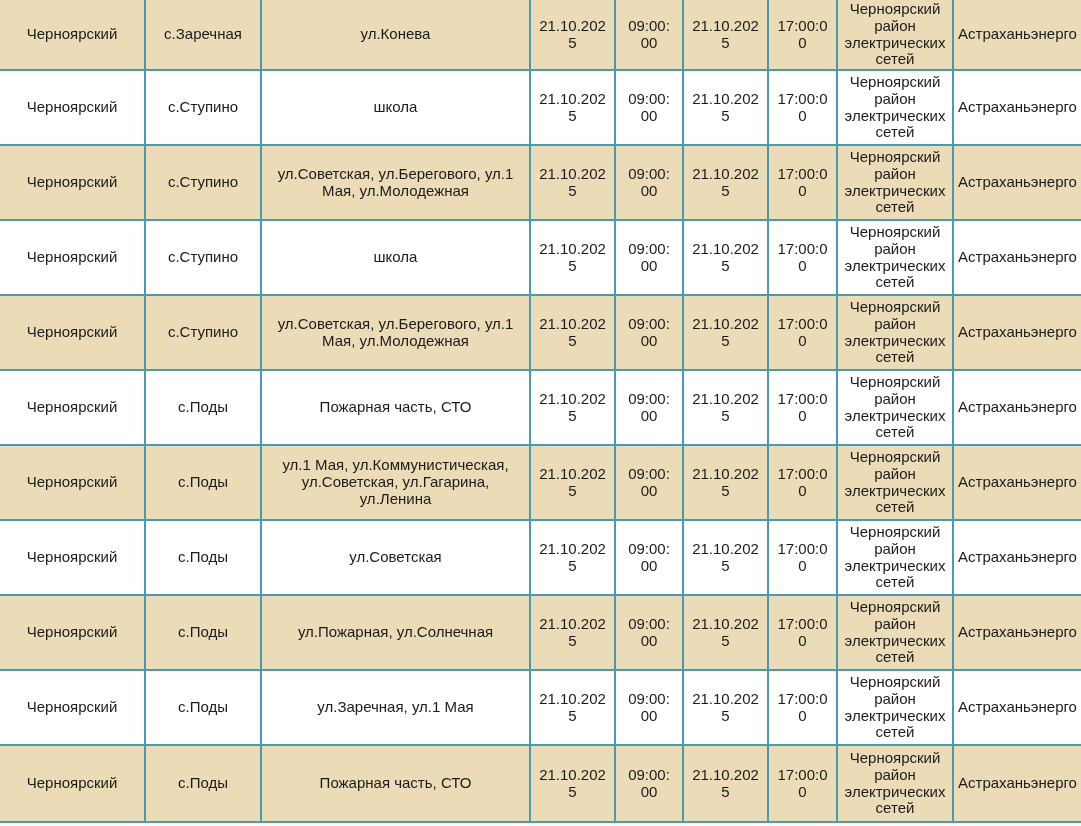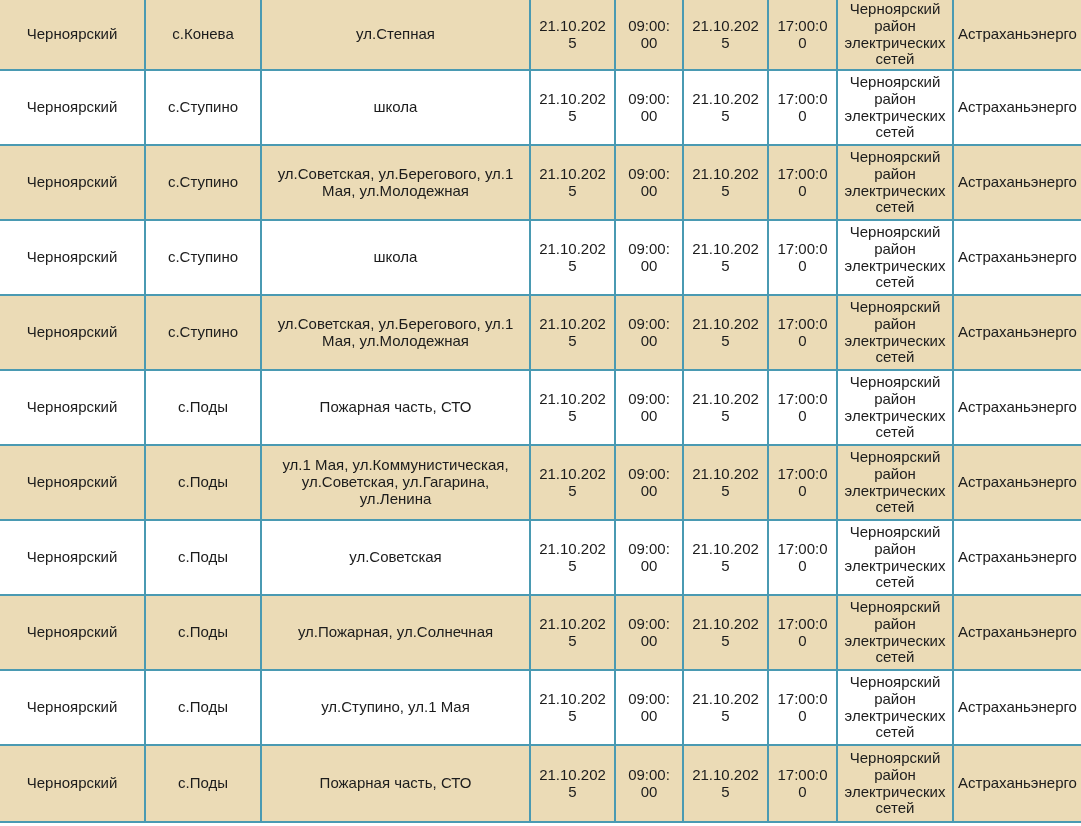--- a/index.html
+++ b/index.html
@@ -70,22 +70,22 @@
         <col style="width: 85px;">
         <col style="width: 68px;">
         <col style="width: 85px;">
         <col style="width: 69px;">
         <col style="width: 116px;">
         <col style="width: 128px;">
       </colgroup>
     <tbody id="table-body">
         <tr>
           <td class="col-district">Черноярский</td>
-          <td class="col-settlement">с.Конева</td>
-          <td class="col-streets">ул.Степная</td>
+          <td class="col-settlement">с.Заречная</td>
+          <td class="col-streets">ул.Конева</td>
           <td class="col-date-start">21.10.2025</td>
           <td class="col-time-start">09:00:00</td>
           <td class="col-date-end">21.10.2025</td>
           <td class="col-time-end">17:00:00</td>
           <td class="col-service-org">Черноярский район электрических сетей</td>
           <td class="col-company">Астраханьэнерго</td>
         </tr>
         <tr>
           <td class="col-district">Черноярский</td>
           <td class="col-settlement">с.Ступино</td>
@@ -170,21 +170,21 @@
           <td class="col-date-start">21.10.2025</td>
           <td class="col-time-start">09:00:00</td>
           <td class="col-date-end">21.10.2025</td>
           <td class="col-time-end">17:00:00</td>
           <td class="col-service-org">Черноярский район электрических сетей</td>
           <td class="col-company">Астраханьэнерго</td>
         </tr>
         <tr>
           <td class="col-district">Черноярский</td>
           <td class="col-settlement">с.Поды</td>
-          <td class="col-streets">ул.Ступино, ул.1 Мая</td>
+          <td class="col-streets">ул.Заречная, ул.1 Мая</td>
           <td class="col-date-start">21.10.2025</td>
           <td class="col-time-start">09:00:00</td>
           <td class="col-date-end">21.10.2025</td>
           <td class="col-time-end">17:00:00</td>
           <td class="col-service-org">Черноярский район электрических сетей</td>
           <td class="col-company">Астраханьэнерго</td>
         </tr>
         <tr>
           <td class="col-district">Черноярский</td>
           <td class="col-settlement">с.Поды</td>

